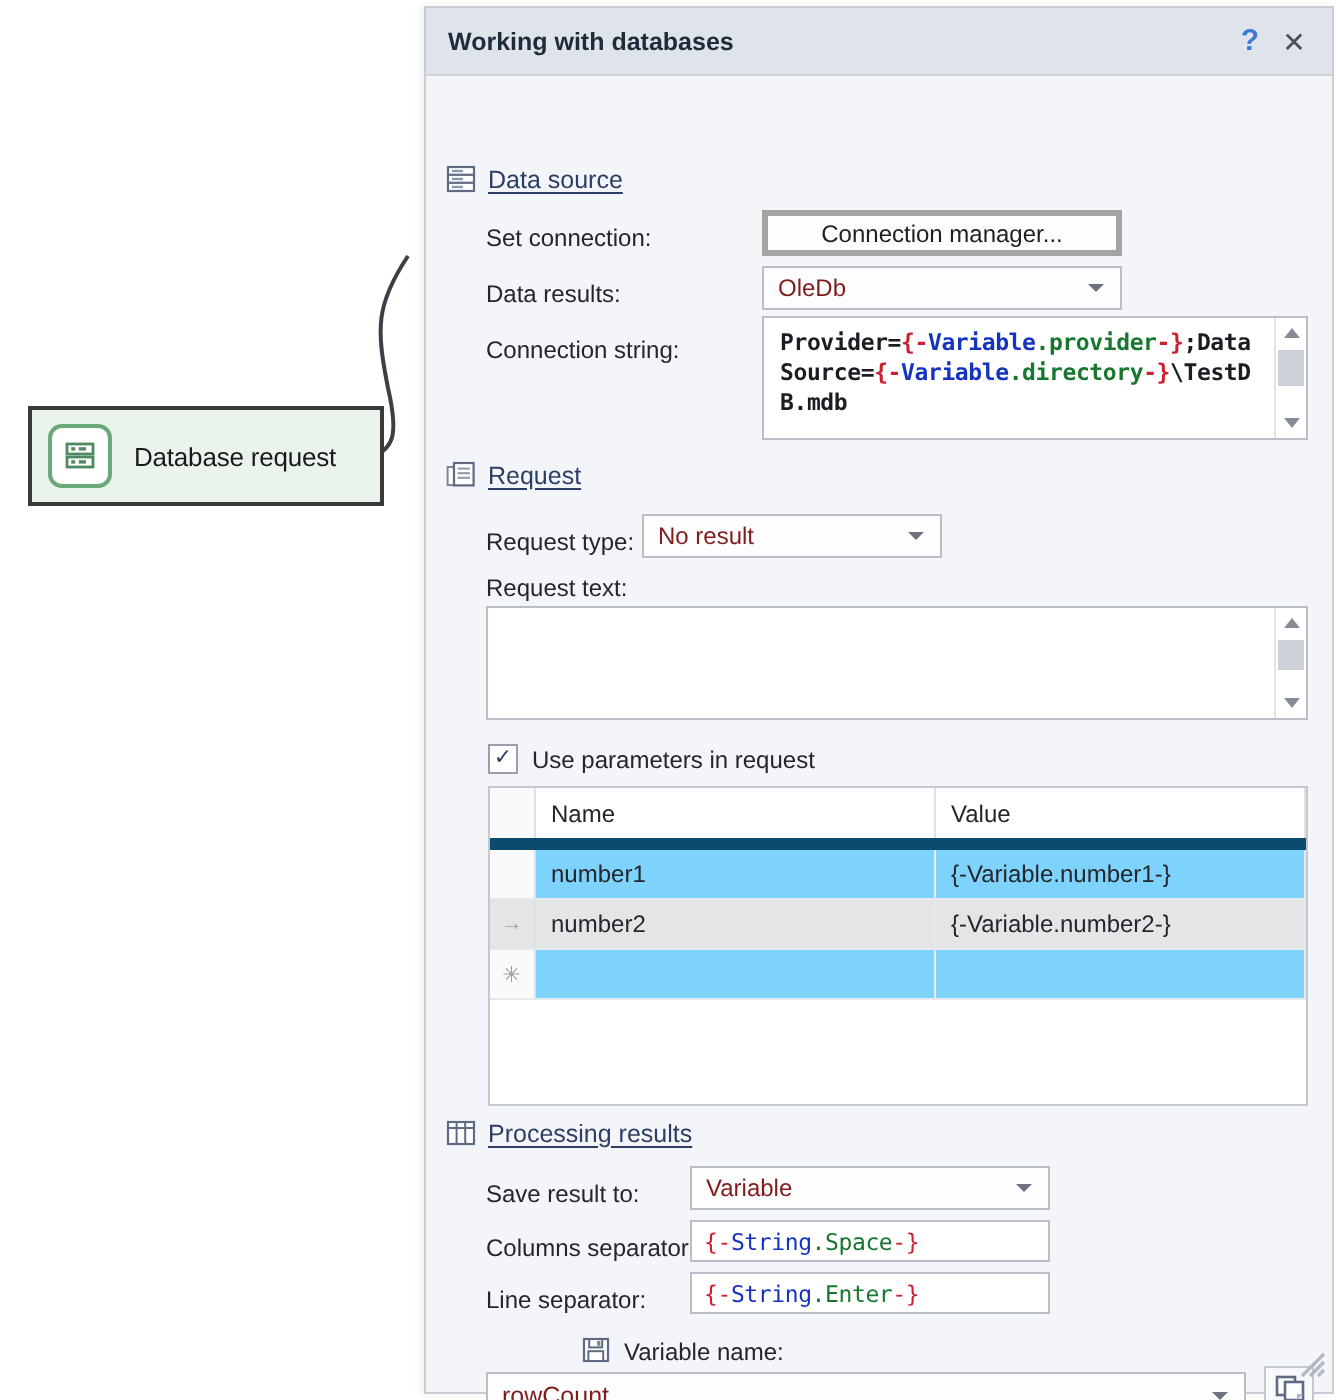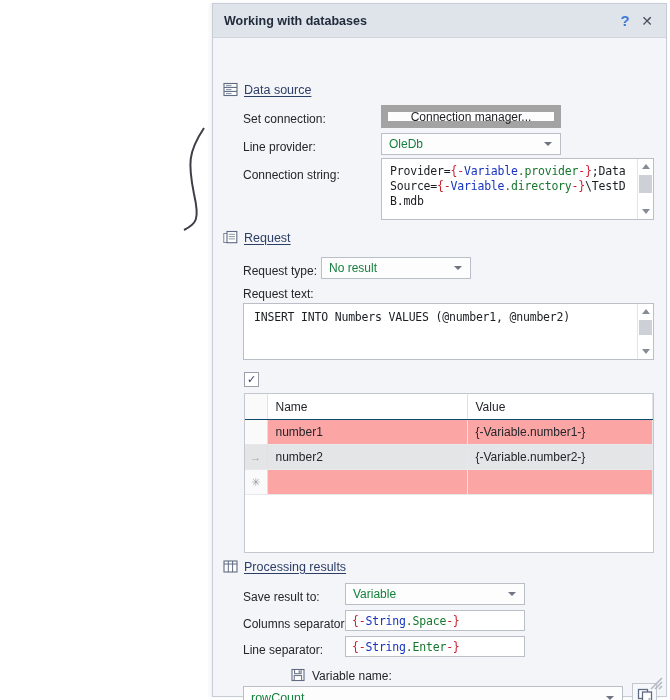--- a/index.html
+++ b/index.html
@@ -76,41 +76,41 @@
     text-decoration: underline; text-underline-offset: 2px;
   }
 
   .lbl {
     position: absolute; font-size: 12px; color: #23262b;
     white-space: nowrap;
     text-align: right;
   }
 
   .btn {
-    position: absolute; background: #fdfdfd; border: 7px solid #a3a3a3;
+    position: absolute; background: #fdfdfd; border: 3px solid #a3a3a3;
     font-size: 12px; color: #1d1f23; text-align: left;
     box-sizing: border-box; line-height: 1;
     display: flex; align-items: center; justify-content: center;
   }
 
   .combo {
     position: absolute; background: #fdfdfd; border: 1px solid #b9bec7;
     box-sizing: border-box; display: flex; align-items: center;
   }
-  .combo .cval { font-size: 12px; color: #15803d; padding-left: 7px; }
+  .combo .cval { font-size: 12px; color: #7f1d1d; padding-left: 7px; }
   .combo .carr {
     margin-left: auto; margin-right: 8px;
     width: 0; height: 0;
     border-left: 4px solid transparent; border-right: 4px solid transparent;
     border-top: 4px solid #6d7480;
   }
 
   .textbox {
     position: absolute; background: #ffffff; border: 1px solid #b9bec7;
-    box-sizing: border-box; overflow: hidden;
+    box-sizing: border-box; overflow: hidden; font-weight: bold;
   }
   .mono {
     font-family: "DejaVu Sans Mono", monospace;
     font-size: 11.5px; letter-spacing: -0.2px;
   }
   .code-area { padding: 5px 6px 0 8px; line-height: 15px; white-space: pre-wrap; word-break: break-all; }
   .tok-red { color: #cc1f2f; }
   .tok-blue { color: #1633c0; }
   .tok-green { color: #17772e; }
   .tok-dark { color: #1a1d22; }
@@ -142,28 +142,28 @@
   .grid {
     position: absolute; background: #ffffff; border: 1px solid #c3c7cf;
     box-sizing: border-box; overflow: hidden;
   }
   .grid table { border-collapse: collapse; width: 100%; table-layout: fixed; }
   .grid col.c-sel { width: 22px; }
   .grid col.c-name { width: 200px; }
   .grid th {
     font-weight: normal; font-size: 12px; color: #23262b; text-align: left;
     padding: 3px 0 3px 8px; height: 19px;
-    border-bottom: 1px solid #0c4a6e; border-right: 1px solid #dfe1e5;
+    border-bottom: 6px solid #0c4a6e; border-right: 1px solid #dfe1e5;
     background: #ffffff;
   }
   .grid td {
     font-size: 12px; color: #23262b; height: 20px;
     padding: 2px 0 2px 8px;
     border-bottom: 1px solid #e6e8eb; border-right: 1px solid #e6e8eb;
-    background: #fca5a5;
+    background: #7dd3fc;
   }
   .grid tr.sel td { background: #e4e5e7; }
   .grid td.selcell, .grid th.selcell {
     padding: 0; text-align: center; background: #fafafa;
     border-right: 1px solid #dfe1e5;
   }
   .grid tr.sel td.selcell { background: #e4e5e7; }
 
   .fieldbox {
     position: absolute; background: #ffffff; border: 1px solid #b9bec7;
@@ -182,20 +182,33 @@
 <body>
 
 <div id="root">
 
   <div class="canvas">
 
     <svg class="connector" width="50" height="160">
       <path d="M 34 8 C 18 32, 18 44, 24 74 C 30 100, 26 104, 14 110" fill="none" stroke="#3c3f45" stroke-width="2"></path>
     </svg>
 
+    <div class="node">
+      <div class="node-icon">
+        <svg width="16" height="16" viewBox="0 0 16 16">
+          <rect x="1.5" y="2" width="13" height="5" fill="none" stroke="#4e8a61" stroke-width="1.4"></rect>
+          <rect x="1.5" y="8.5" width="13" height="5" fill="none" stroke="#4e8a61" stroke-width="1.4"></rect>
+          <rect x="3.6" y="3.6" width="2" height="1.7" fill="#4e8a61"></rect>
+          <rect x="7.4" y="3.6" width="3.6" height="1.7" fill="#4e8a61"></rect>
+          <rect x="3.6" y="10.1" width="2" height="1.7" fill="#4e8a61"></rect>
+          <rect x="7.4" y="10.1" width="3.6" height="1.7" fill="#4e8a61"></rect>
+        </svg>
+      </div>
+      <span class="node-label">Database request</span>
+    </div>
   </div>
 
   <div class="dialog">
 
     <div class="titlebar">
       <span class="title-text">Working with databases</span>
       <div class="title-btns">
         <span class="tb-help">?</span>
         <span class="tb-close">✕</span>
       </div>
@@ -213,21 +226,21 @@
             <rect x="3" y="6.9" width="5.5" height="1.2" fill="#8f98a8"></rect>
             <rect x="3" y="10.9" width="5.5" height="1.2" fill="#8f98a8"></rect>
           </svg>
         </span>
         <span class="sh-text">Data source</span>
       </div>
 
       <span class="lbl" style="left:30px; top:74px;">Set connection:</span>
       <div class="btn" style="left:168px; top:67px; width:180px; height:23px;">Connection manager...</div>
 
-      <span class="lbl" style="left:30px; top:102px;">Line provider:</span>
+      <span class="lbl" style="left:30px; top:102px;">Data results:</span>
       <div class="combo" style="left:168px; top:95px; width:180px; height:22px;">
         <span class="cval">OleDb</span>
         <span class="carr"></span>
       </div>
 
       <span class="lbl" style="left:30px; top:130px;">Connection string:</span>
       <div class="textbox" style="left:168px; top:120px; width:273px; height:62px;">
         <div class="mono code-area" id="conn-str" style="padding-right:20px;"><span class="tok-dark">Provider=</span><span class="tok-red">{-</span><span class="tok-blue">Variable</span><span class="tok-green">.provider</span><span class="tok-red">-}</span><span class="tok-dark">;Data Source=</span><span class="tok-red">{-</span><span class="tok-blue">Variable</span><span class="tok-green">.directory</span><span class="tok-red">-}</span><span class="tok-dark">\TestDB.mdb</span></div>
         <div class="vsb">
           <div class="arr">
@@ -254,34 +267,34 @@
       </div>
 
       <span class="lbl" style="left:30px; top:226px;">Request type:</span>
       <div class="combo" style="left:108px; top:219px; width:150px; height:22px;">
         <span class="cval">No result</span>
         <span class="carr"></span>
       </div>
 
       <span class="lbl" style="left:30px; top:249px;">Request text:</span>
       <div class="textbox" style="left:30px; top:265px; width:411px; height:57px;">
-        <div class="mono code-area tok-dark" style="padding-left:10px;padding-top:6px;padding-right:20px;">INSERT INTO Numbers VALUES (@number1, @number2)</div>
         <div class="vsb">
           <div class="arr">
               <span class="tri-up"></span>
             </div>
           <div class="thumb" style="top:16px; height:15px;"></div>
           <div class="arr" style="position:absolute;bottom:0;left:0;right:0;">
               <span class="tri-dn"></span>
             </div>
         </div>
       </div>
 
       <div class="checkrow" style="left:31px; top:334px;">
         <span class="cbox">✓</span>
+        <span class="ctext">Use parameters in request</span>
       </div>
 
       <div class="grid" style="left:31px; top:355px; width:410px; height:160px;">
         <table>
           <colgroup>
               <col class="c-sel">
               <col class="c-name">
               <col>
             </colgroup>
           <thead>

